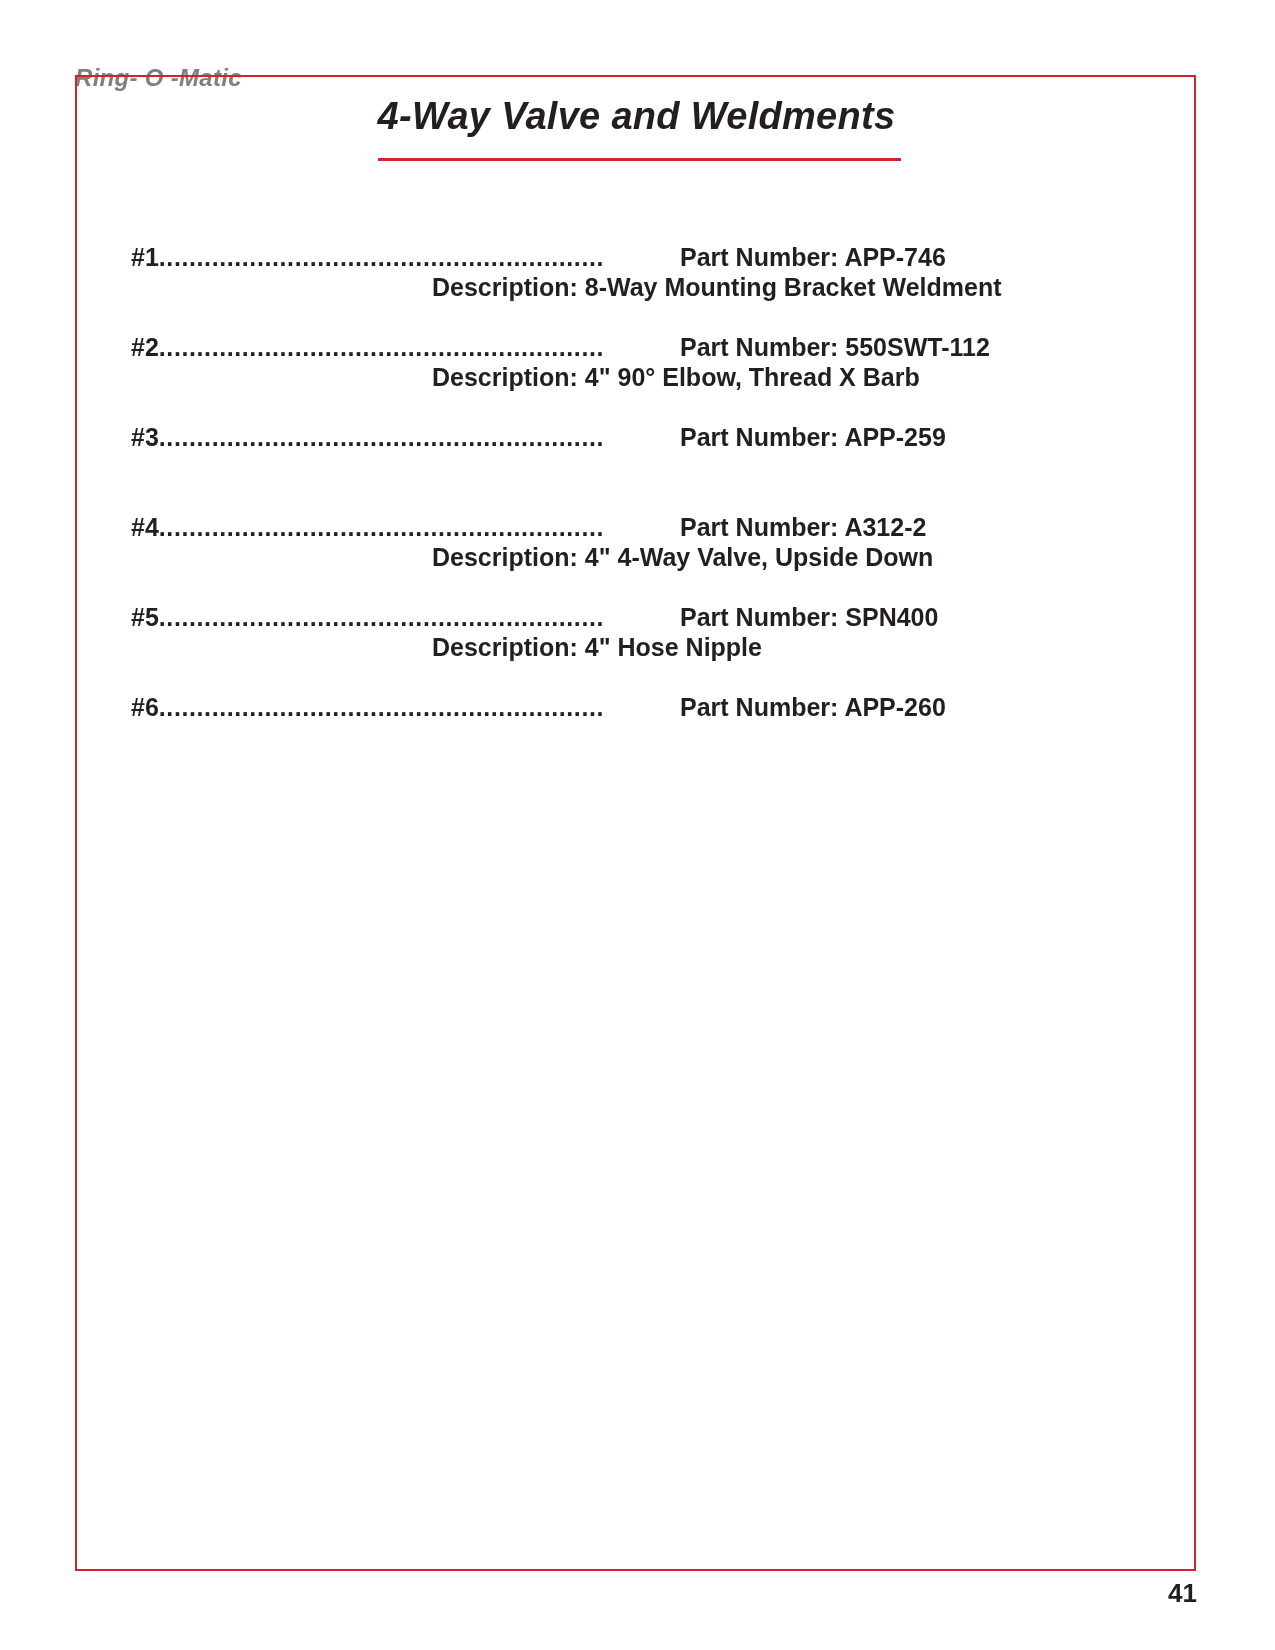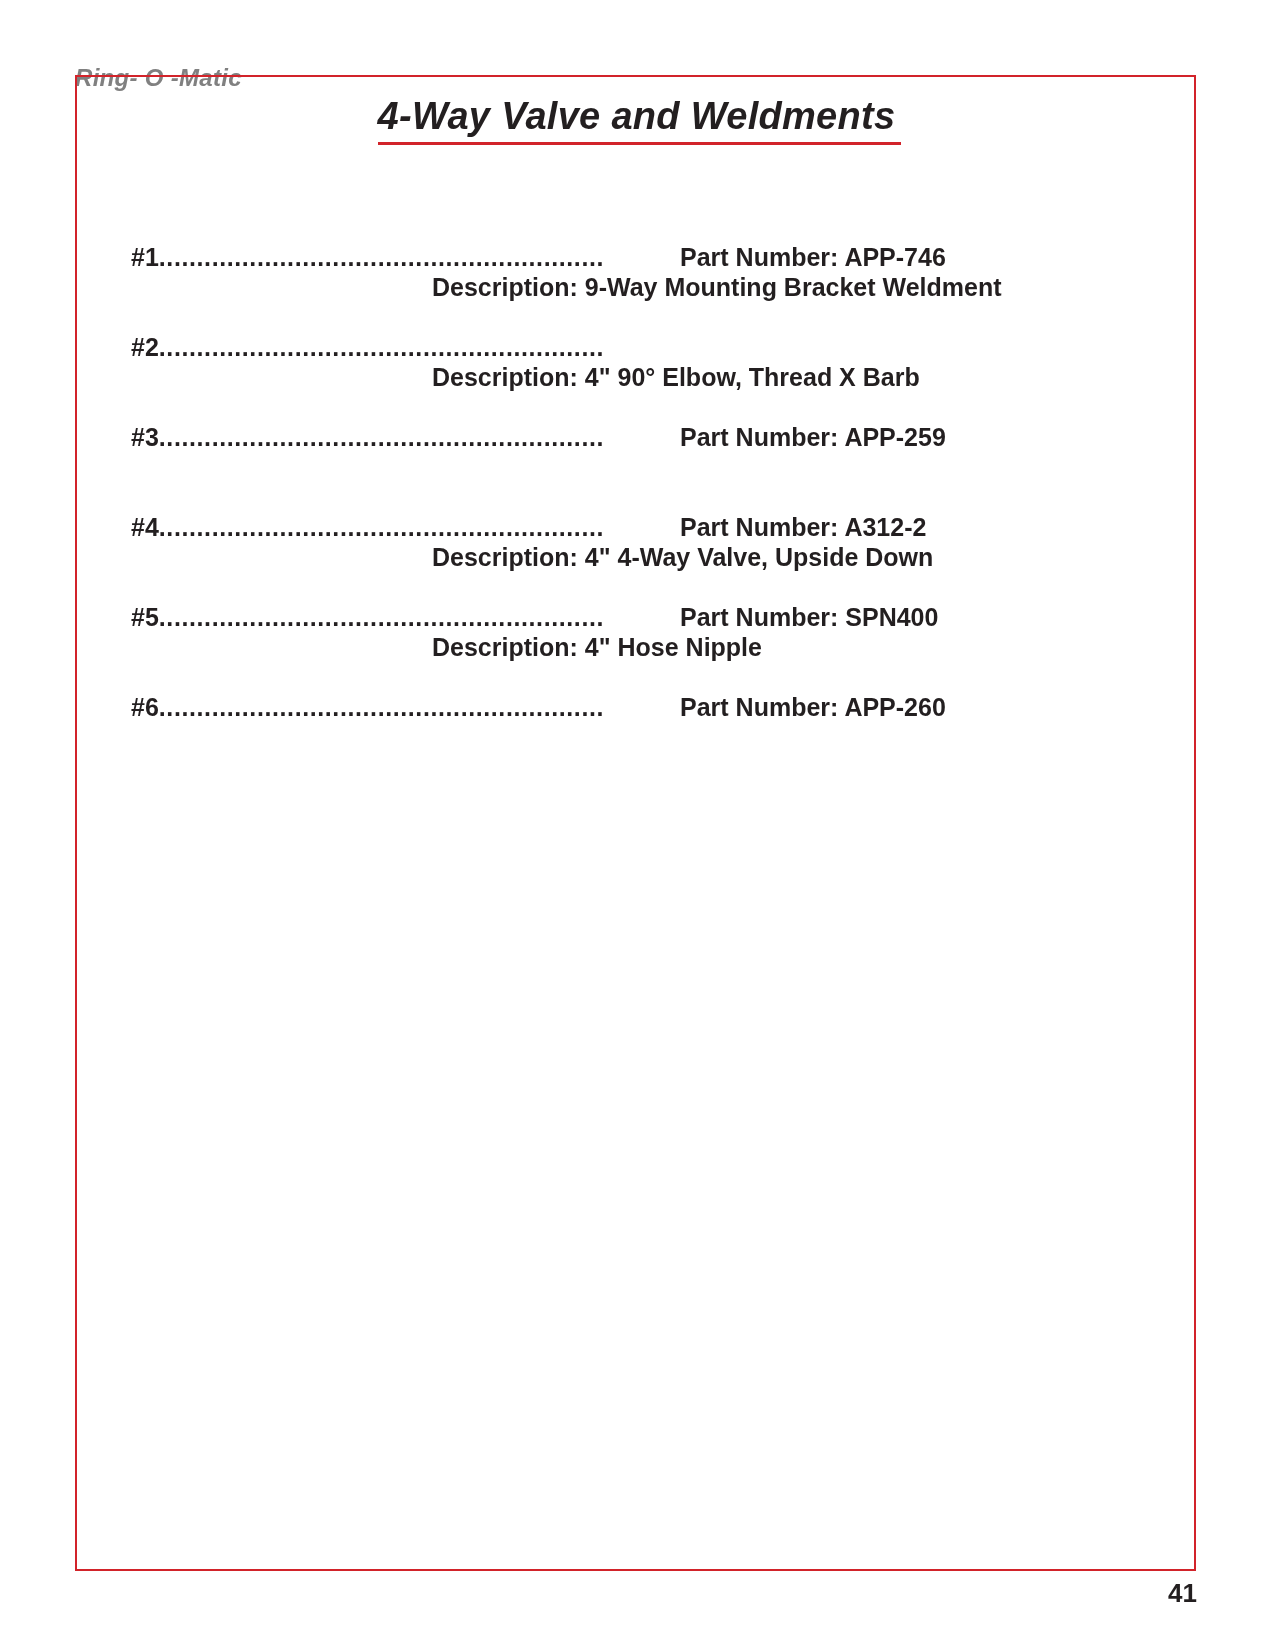--- a/index.html
+++ b/index.html
@@ -41,21 +41,21 @@
       right: 0;
       top: 95px;
       text-align: center;
     }
     .title {
       display: inline-block;
       font-size: 38px;
       font-weight: bold;
       font-style: italic;
       color: #231f20;
-      padding: 0 6px 4px 0;
+      padding: 0 6px 20px 0;
       border-bottom: 3px solid #d2232a;
       letter-spacing: 0.3px;
       transform: translateX(2px);
     }
     .parts {
       position: absolute;
       left: 131px;
       top: 242px;
       width: 1020px;
     }
@@ -126,27 +126,30 @@
 <div class="parts">
 
   <div class="part">
     <div class="part-line">
       <span class="num">#1</span><span class="leader">...........................................................</span>
     </div>
     <div class="part-line pn-wrap">
       <span class="pn-label">Part Number: </span><span class="pn-value">APP-746</span>
     </div>
     <div class="desc-line">
-      <span>Description: </span><span>9-Way Mounting Bracket Weldment</span>
+      <span>Description: </span><span>8-Way Mounting Bracket Weldment</span>
     </div>
   </div>
 
   <div class="part">
     <div class="part-line">
       <span class="num">#2</span><span class="leader">...........................................................</span>
+    </div>
+    <div class="part-line pn-wrap">
+      <span class="pn-label">Part Number: </span><span class="pn-value">550SWT-112</span>
     </div>
     <div class="desc-line">
       <span>Description: </span><span>4" 90° Elbow, Thread X Barb</span>
     </div>
   </div>
 
   <div class="part">
     <div class="part-line">
       <span class="num">#3</span><span class="leader">...........................................................</span>
     </div>

